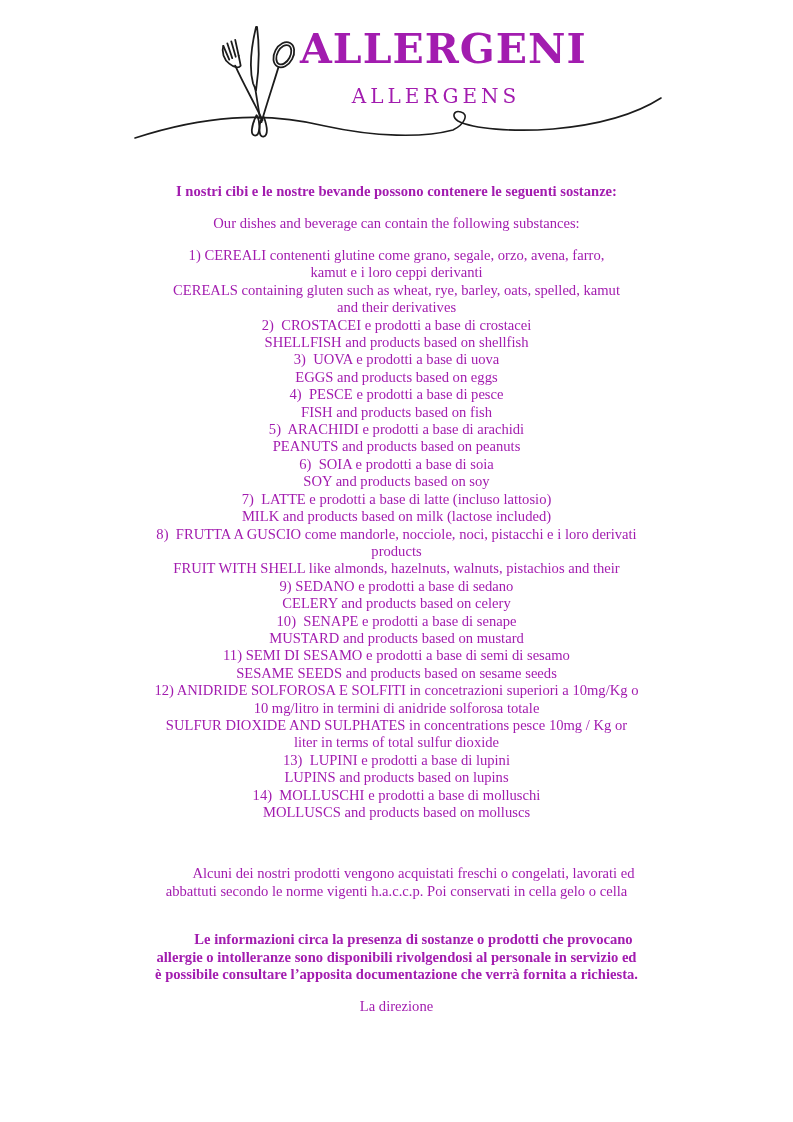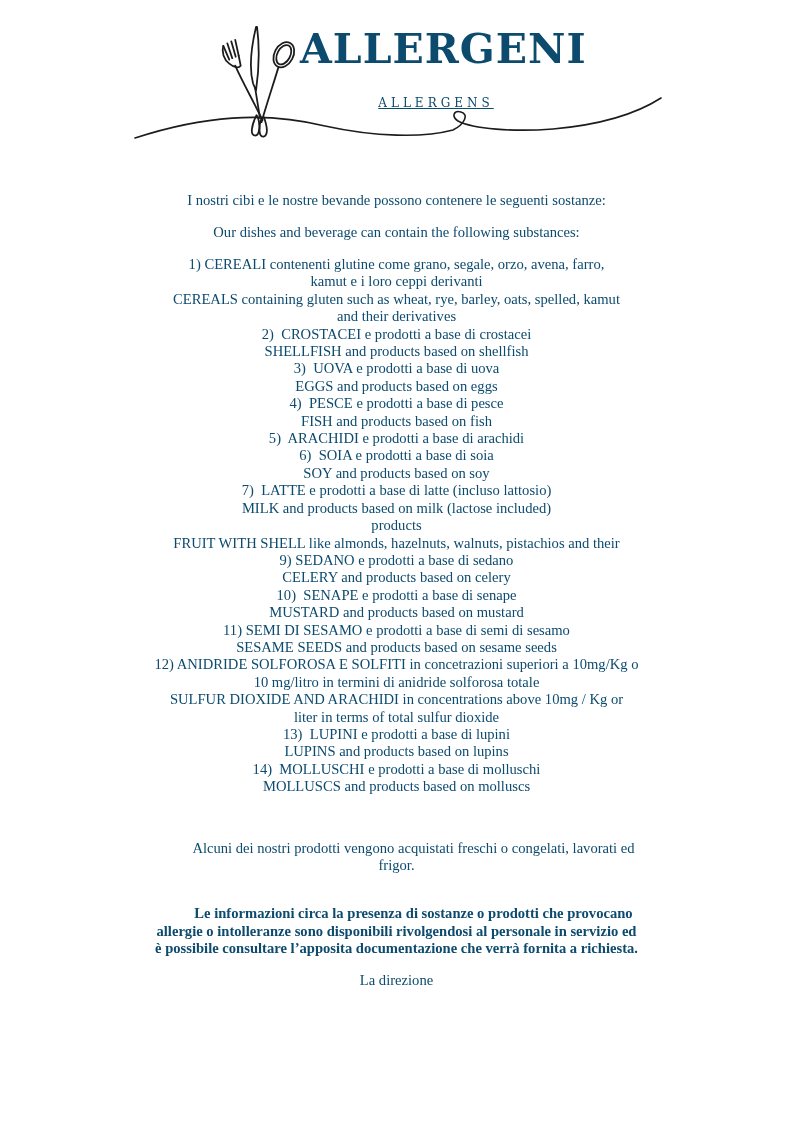--- a/index.html
+++ b/index.html
@@ -6,21 +6,21 @@
     margin: 0;
     padding: 0;
     background: #ffffff;
   }
   .page {
     position: relative;
     width: 793px;
     height: 1122px;
     margin: 0 auto;
     background: #ffffff;
-    color: #0c4a6e;
+    color: #a21caf;
     font-family: "Liberation Serif", "DejaVu Serif", serif;
     overflow: hidden;
   }
   
   .header {
     position: relative;
     height: 150px;
   }
   .cutlery {
     position: absolute;
@@ -40,42 +40,41 @@
     font-family: "DejaVu Serif", "Liberation Serif", serif;
     font-weight: 700;
     font-size: 41px;
     line-height: 46px;
     letter-spacing: 1px;
     margin: 0;
     white-space: nowrap;
   }
   .subtitle {
     font-family: "DejaVu Serif", "Liberation Serif", serif;
-    font-size: 12px;
+    font-size: 20px;
     letter-spacing: 4px;
-    margin-top: 24px;
-    text-decoration: underline;
+    margin-top: 12px;
   }
   .swash {
     position: absolute;
     left: 132px;
     top: 96px;
     width: 534px;
     height: 52px;
   }
   
   .content {
     text-align: center;
     font-size: 14.6px;
     line-height: 17.4px;
   }
   .line {
     white-space: pre-wrap;
   }
-  .intro-it { margin-top: 42px; }
+  .intro-it { margin-top: 33px; font-weight: bold; }
   .intro-en { }
   .allergen-list { margin-top: 0; }
   .note-storage { margin-top: 44px; }
   .note-info { margin-top: 31px; font-weight: bold; }
   .note .line:first-child { padding-left: 34px; }
   .signature { }
 </style>
 </head>
 <body>
 
@@ -128,45 +127,47 @@
         <div class="line">kamut e i loro ceppi derivanti</div>
         <div class="line">CEREALS containing gluten such as wheat, rye, barley, oats, spelled, kamut</div>
         <div class="line">and their derivatives</div>
         <div class="line">2)  CROSTACEI e prodotti a base di crostacei</div>
         <div class="line">SHELLFISH and products based on shellfish</div>
         <div class="line">3)  UOVA e prodotti a base di uova</div>
         <div class="line">EGGS and products based on eggs</div>
         <div class="line">4)  PESCE e prodotti a base di pesce</div>
         <div class="line">FISH and products based on fish</div>
         <div class="line">5)  ARACHIDI e prodotti a base di arachidi</div>
+        <div class="line">PEANUTS and products based on peanuts</div>
         <div class="line">6)  SOIA e prodotti a base di soia</div>
         <div class="line">SOY and products based on soy</div>
         <div class="line">7)  LATTE e prodotti a base di latte (incluso lattosio)</div>
         <div class="line">MILK and products based on milk (lactose included)</div>
+        <div class="line">8)  FRUTTA A GUSCIO come mandorle, nocciole, noci, pistacchi e i loro derivati</div>
         <div class="line">products</div>
         <div class="line">FRUIT WITH SHELL like almonds, hazelnuts, walnuts, pistachios and their</div>
         <div class="line">9) SEDANO e prodotti a base di sedano</div>
         <div class="line">CELERY and products based on celery</div>
         <div class="line">10)  SENAPE e prodotti a base di senape</div>
         <div class="line">MUSTARD and products based on mustard</div>
         <div class="line">11) SEMI DI SESAMO e prodotti a base di semi di sesamo</div>
         <div class="line">SESAME SEEDS and products based on sesame seeds</div>
         <div class="line">12) ANIDRIDE SOLFOROSA E SOLFITI in concetrazioni superiori a 10mg/Kg o</div>
         <div class="line">10 mg/litro in termini di anidride solforosa totale</div>
-        <div class="line">SULFUR DIOXIDE AND ARACHIDI in concentrations above 10mg / Kg or</div>
+        <div class="line">SULFUR DIOXIDE AND SULPHATES in concentrations pesce 10mg / Kg or</div>
         <div class="line">liter in terms of total sulfur dioxide</div>
         <div class="line">13)  LUPINI e prodotti a base di lupini</div>
         <div class="line">LUPINS and products based on lupins</div>
         <div class="line">14)  MOLLUSCHI e prodotti a base di molluschi</div>
         <div class="line">MOLLUSCS and products based on molluscs</div>
       </div>
 
     <div class="note note-storage">
         <div class="line">Alcuni dei nostri prodotti vengono acquistati freschi o congelati, lavorati ed</div>
-        <div class="line">frigor.</div>
+        <div class="line">abbattuti secondo le norme vigenti h.a.c.c.p. Poi conservati in cella gelo o cella</div>
       </div>
 
     <div class="note note-info">
         <div class="line">Le informazioni circa la presenza di sostanze o prodotti che provocano</div>
         <div class="line">allergie o intolleranze sono disponibili rivolgendosi al personale in servizio ed</div>
         <div class="line">è possibile consultare l’apposita documentazione che verrà fornita a richiesta.</div>
       </div>
 
     <p class="signature line">La direzione</p>
 

